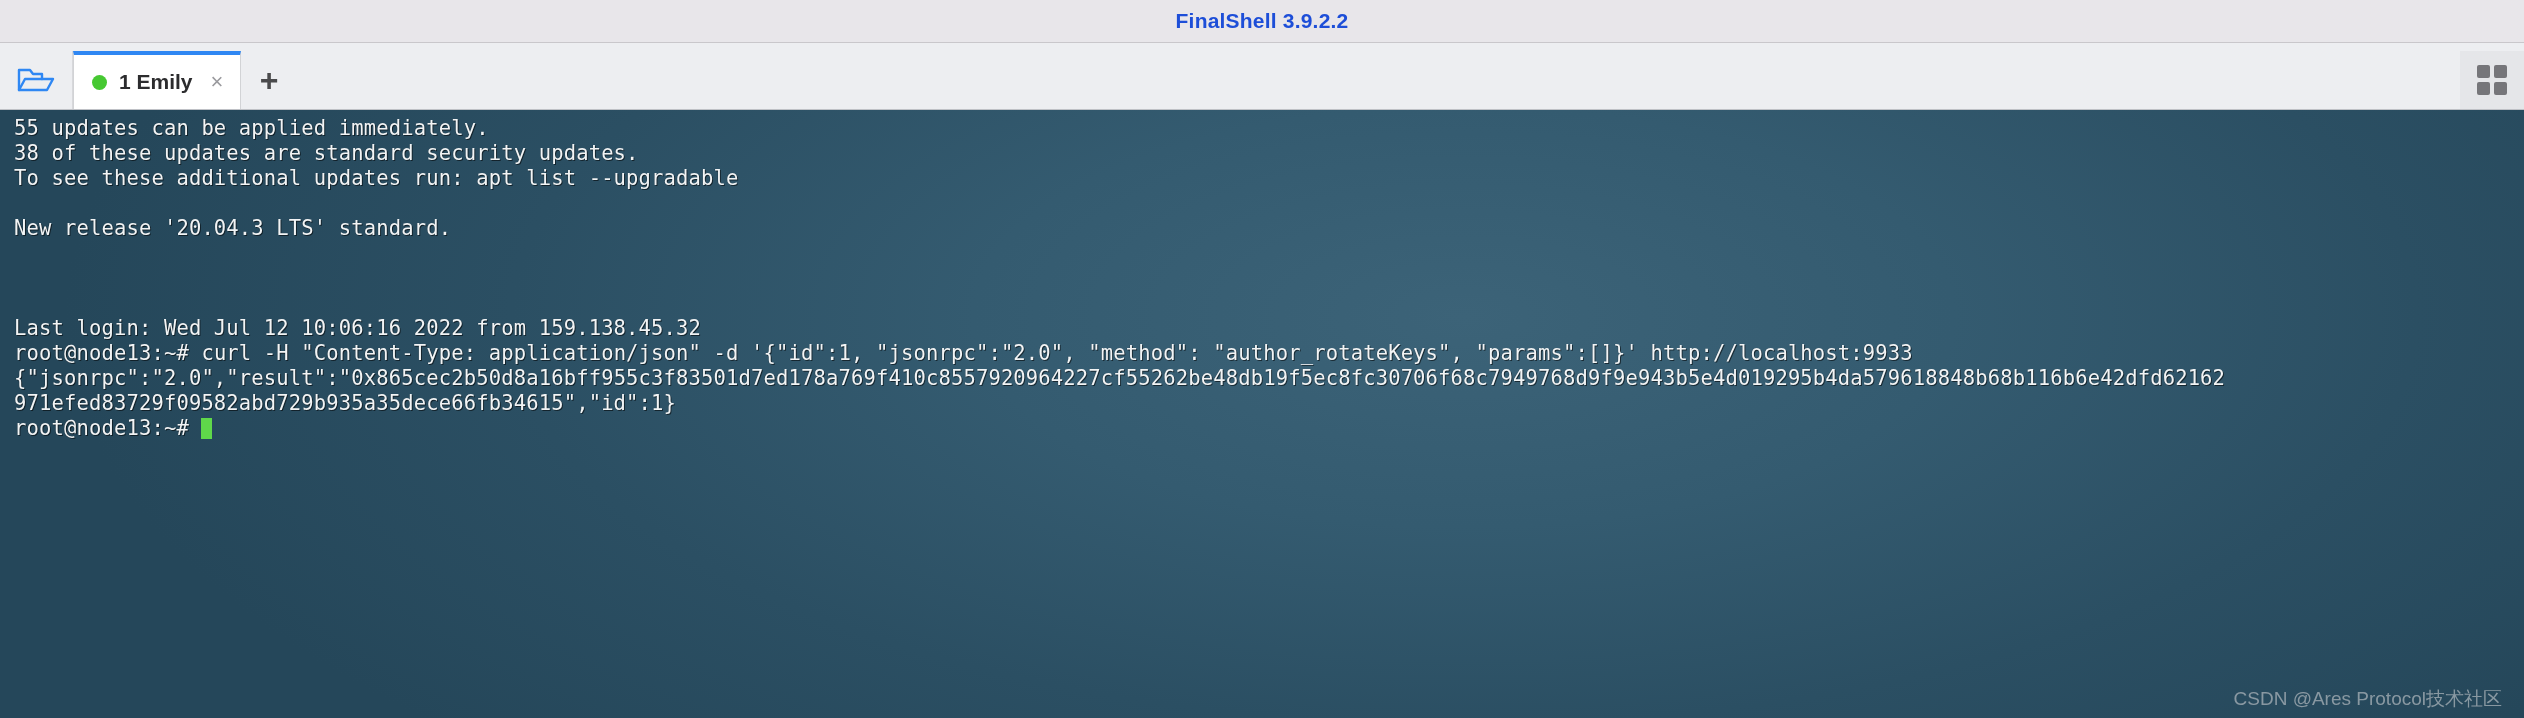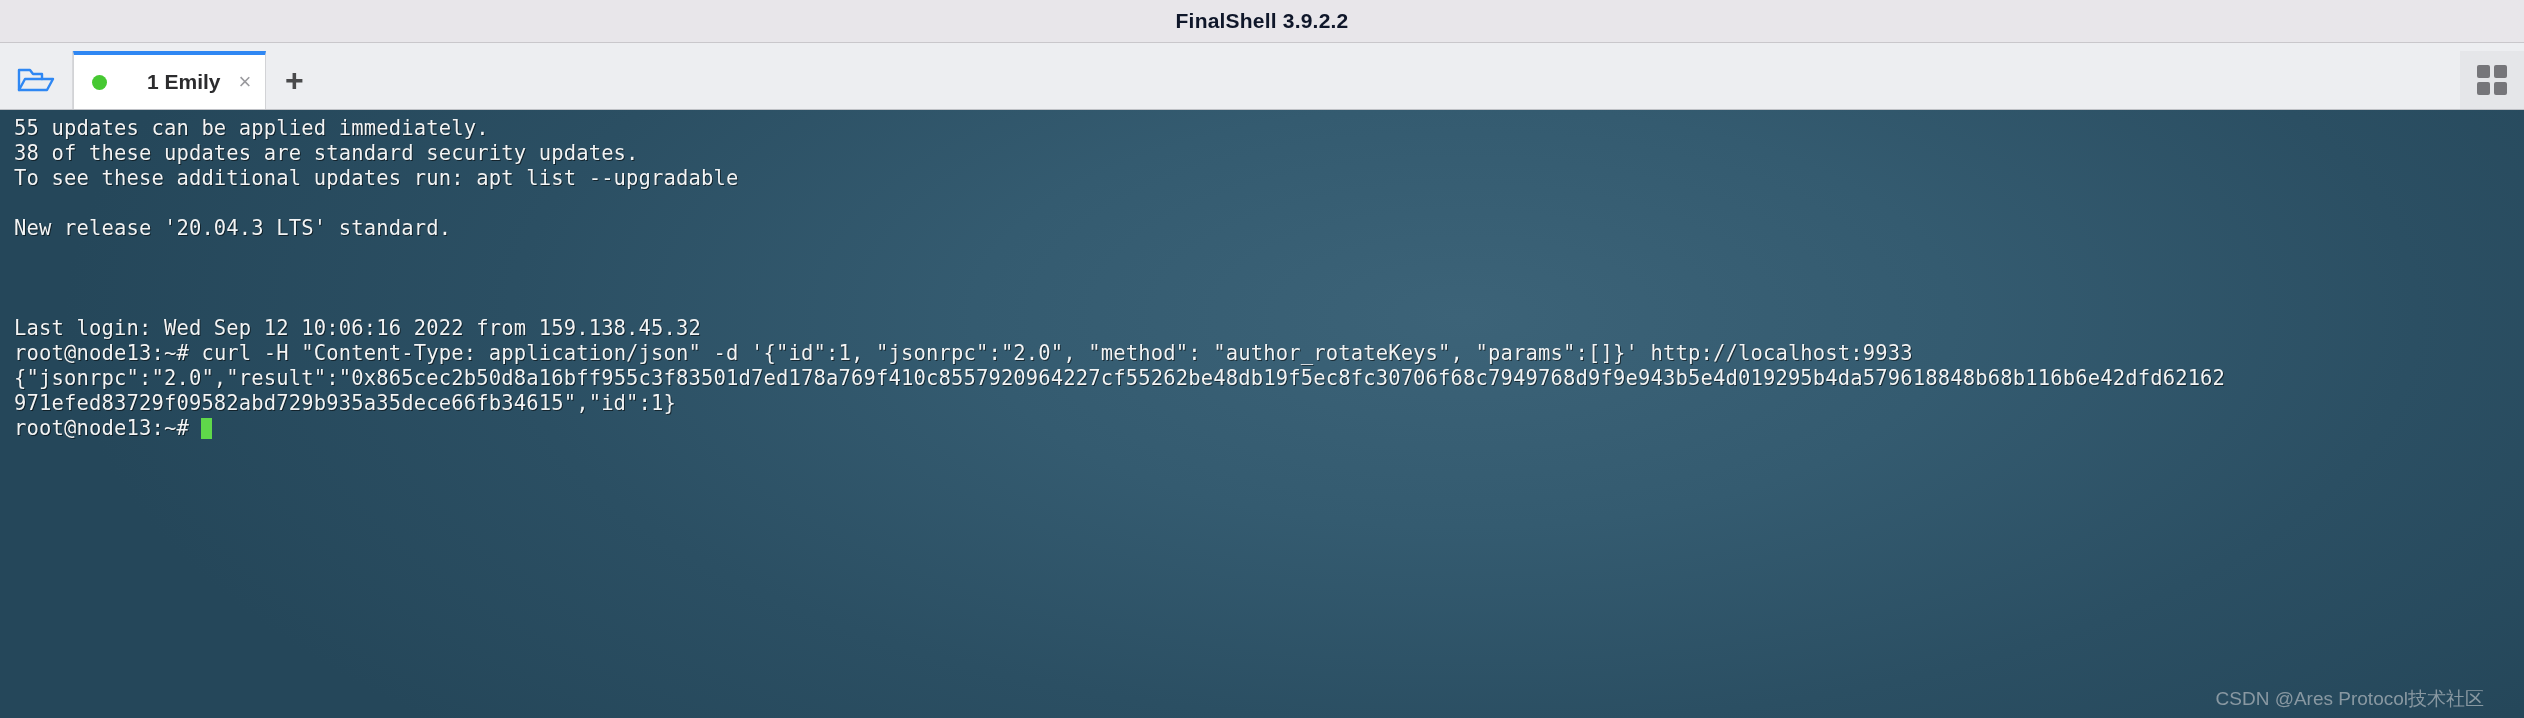--- a/index.html
+++ b/index.html
@@ -32,21 +32,21 @@
     border-bottom: 1px solid #c9c7cb;
     display: flex;
     align-items: center;
     justify-content: center;
     position: relative;
   }
   .title-text {
     font-family: "Liberation Sans", sans-serif;
     font-size: 21px;
     font-weight: bold;
-    color: #0f172a;
+    color: #1d4ed8;
     letter-spacing: 0.2px;
   }
 
   
   .tabbar {
     height: 66px;
     flex: 0 0 66px;
     background: #edeef1;
     border-bottom: 1px solid #bfc1c6;
     display: flex;
@@ -91,21 +91,20 @@
     border-radius: 50%;
     background: #46c832;
     flex: 0 0 auto;
   }
   .tab-label {
     font-family: "Liberation Sans", sans-serif;
     font-size: 21px;
     font-weight: bold;
     color: #2c2c2e;
     white-space: nowrap;
-    margin-left: 28px;
   }
   .tab-close {
     font-family: "Liberation Sans", sans-serif;
     font-size: 22px;
     color: #9a9a9e;
     line-height: 1;
     margin-left: 6px;
     cursor: pointer;
   }
 
@@ -184,21 +183,21 @@
   .cursor-block {
     display: inline-block;
     width: 11px;
     height: 21px;
     background: #5fd84a;
     vertical-align: -4px;
   }
 
   .watermark {
     position: absolute;
-    right: 40px;
+    right: 22px;
     bottom: 6px;
     font-family: "Liberation Sans", sans-serif;
     font-size: 19px;
     color: #9aa6ae;
     white-space: nowrap;
     opacity: 0.85;
   }
 </style>
 </head>
 <body>
@@ -246,21 +245,21 @@
     <div class="terminal-inner">
 
       <div class="term-line">55 updates can be applied immediately.</div>
       <div class="term-line">38 of these updates are standard security updates.</div>
       <div class="term-line">To see these additional updates run: apt list --upgradable</div>
       <div class="term-line blank"></div>
       <div class="term-line">New release '20.04.3 LTS' standard.</div>
       <div class="term-line blank"></div>
       <div class="term-line blank"></div>
       <div class="term-line blank"></div>
-      <div class="term-line">Last login: Wed Sep 12 10:06:16 2022 from 159.138.45.32</div>
+      <div class="term-line">Last login: Wed Jul 12 10:06:16 2022 from 159.138.45.32</div>
 
       <div class="term-line"><span>root@node13:~# </span><span>curl -H "Content-Type: application/json" -d '{"id":1, "jsonrpc":"2.0", "method": "author_rotateKeys", "params":[]}' http://localhost:9933</span></div>
 
       <div class="term-line"><span>{"jsonrpc":"2.0","result":"</span><span class="underline-red">0x865cec2b50d8a16bff955c3f83501d7ed178a769f410c8557920964227cf55262be48db19f5ec8fc30706f68c7949768d9f9e943b5e4d019295b4da579618848b68b116b6e42dfd62162</span></div>
 
       <div class="term-line"><span class="underline-red">971efed83729f09582abd729b935a35dece66fb34615</span><span>","id":1}</span></div>
 
       <div class="term-line"><span>root@node13:~# </span><span class="cursor-block"></span></div>
 
     </div>

